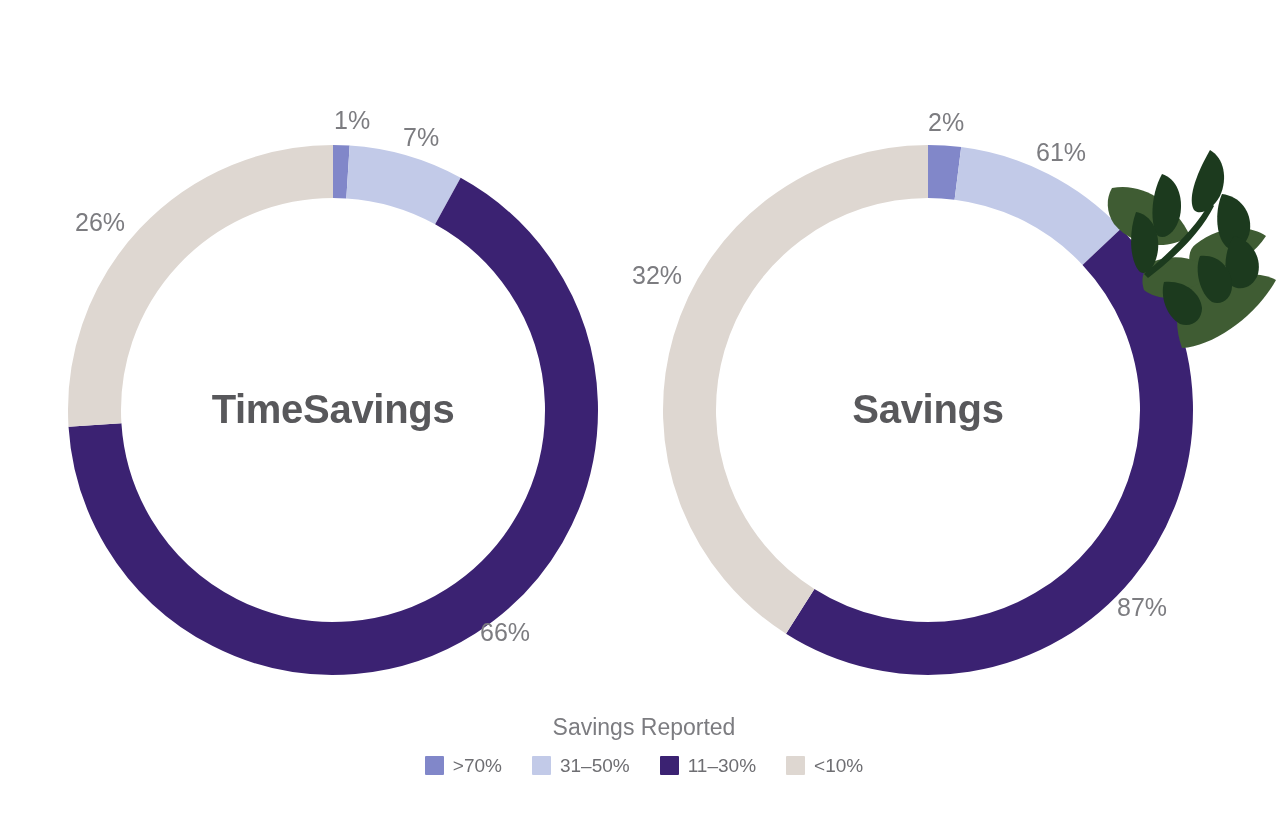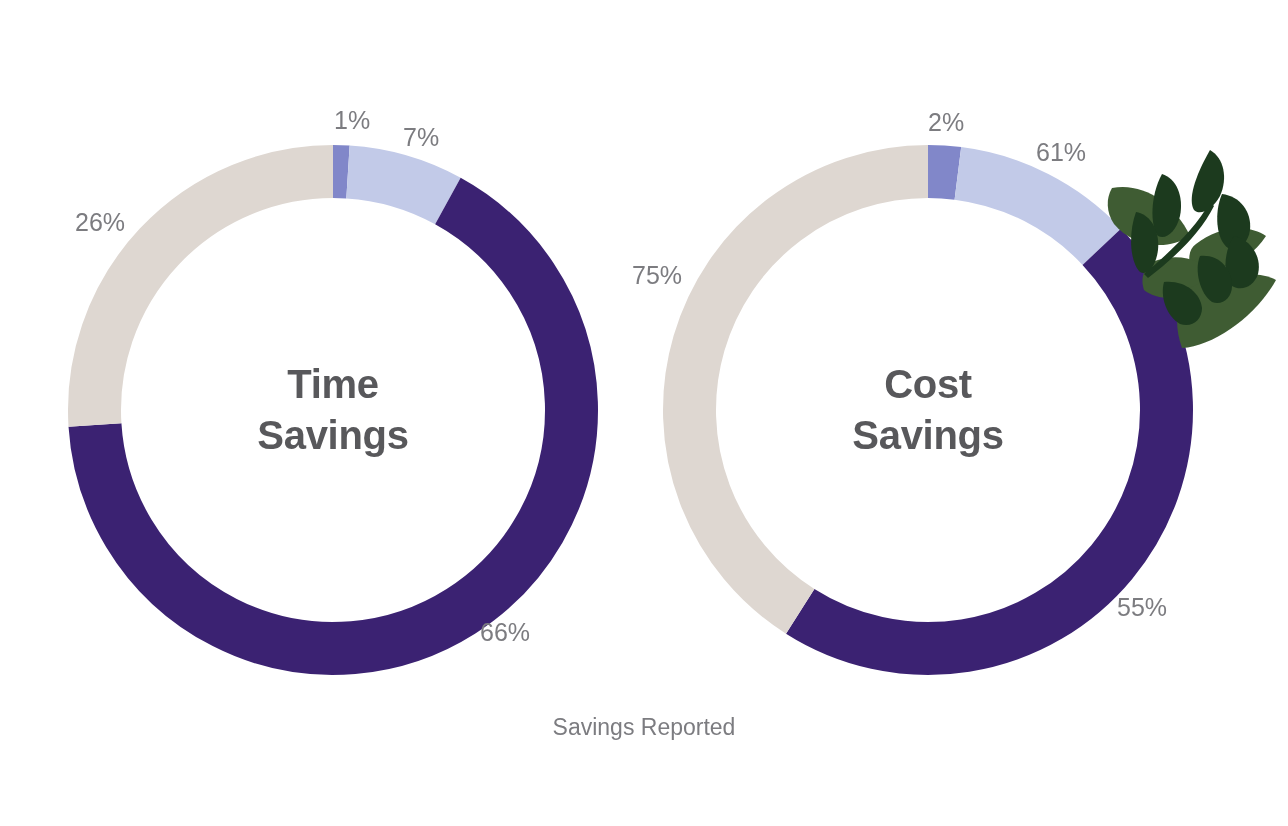--- a/index.html
+++ b/index.html
@@ -39,21 +39,21 @@
     overflow: visible;
   }
 
   .center-label {
     position: absolute;
     left: 0;
     top: 0;
     width: 560px;
     height: 560px;
     display: flex;
-    flex-direction: column;
+    flex-direction: row;
     align-items: center;
     justify-content: center;
     pointer-events: none;
   }
   .center-label span {
     display: block;
     font-size: 40px;
     font-weight: bold;
     color: #58585B;
     line-height: 1.28;
@@ -158,29 +158,28 @@
   <div class="donut-wrap" id="donut-cost">
     <svg class="donut-svg" viewBox="0 0 560 560">
       <g id="ring-cost">
           <path d="M 280 41.5 A 238.5 238.5 0 0 1 309.89197620508656 43.380643736497035" fill="none" stroke="#8187C9" stroke-width="53"></path>
           <path d="M 309.89197620508656 43.380643736497035 A 238.5 238.5 0 0 1 453.85901764000664 116.73551523600776" fill="none" stroke="#C2CAE8" stroke-width="53"></path>
           <path d="M 453.85901764000664 116.73551523600776 A 238.5 238.5 0 0 1 152.20530939750935 481.3722102322306" fill="none" stroke="#3B2272" stroke-width="53"></path>
           <path d="M 152.20530939750935 481.3722102322306 A 238.5 238.5 0 0 1 279.99999999999994 41.5" fill="none" stroke="#DED7D1" stroke-width="53"></path>
         </g>
     </svg>
     <div class="center-label">
-      <span>Cost</span>
       <span>Savings</span>
     </div>
   </div>
 
   <div class="pct" id="pct-cost-0">2%</div>
   <div class="pct" id="pct-cost-1">61%</div>
-  <div class="pct" id="pct-cost-2">55%</div>
-  <div class="pct" id="pct-cost-3">75%</div>
+  <div class="pct" id="pct-cost-2">87%</div>
+  <div class="pct" id="pct-cost-3">32%</div>
 
   <svg id="foliage" viewBox="0 0 200 240">
 
     <path d="M22 48 C52 42 84 62 100 96 C76 112 42 106 24 84 C16 72 16 58 22 48 Z" fill="#3F5C33"></path>
     <path d="M106 104 C128 86 160 84 176 96 C158 124 124 136 100 126 C98 116 100 108 106 104 Z" fill="#3F5C33"></path>
     <path d="M62 122 C86 112 112 118 124 136 C106 160 72 164 54 150 C50 138 54 128 62 122 Z" fill="#3F5C33"></path>
     <path d="M96 150 C128 132 168 130 186 140 C166 176 124 206 92 208 C84 186 86 164 96 150 Z" fill="#3F5C33"></path>
 
     <path d="M54 134 C80 112 106 88 120 62 L124 66 C110 94 84 118 58 138 Z" fill="#1C3A1E"></path>
 
@@ -188,15 +187,33 @@
     <path d="M72 34 C86 38 94 56 90 76 C86 92 76 100 68 96 C60 86 60 56 72 34 Z" fill="#1C3A1E"></path>
     <path d="M46 72 C60 74 70 90 68 110 C66 126 58 136 50 132 C40 122 38 94 46 72 Z" fill="#1C3A1E"></path>
     <path d="M132 54 C150 56 162 72 160 90 C158 104 148 112 138 108 C126 100 124 72 132 54 Z" fill="#1C3A1E"></path>
     <path d="M144 96 C162 100 172 118 168 134 C164 146 152 152 142 146 C132 136 134 110 144 96 Z" fill="#1C3A1E"></path>
     <path d="M110 116 C128 114 142 128 142 146 C142 158 132 166 122 162 C110 154 104 130 110 116 Z" fill="#1C3A1E"></path>
     <path d="M74 142 C94 140 110 152 112 168 C112 180 102 188 90 184 C76 176 70 156 74 142 Z" fill="#1C3A1E"></path>
   </svg>
 
   <div id="legend">
     <div id="legend-title">Savings Reported</div>
+    <div id="legend-items">
+        <div class="legend-item">
+          <span class="legend-swatch" style="background: rgb(129, 135, 201);"></span>
+          <span class="legend-text">&gt;70%</span>
+        </div>
+        <div class="legend-item">
+          <span class="legend-swatch" style="background: rgb(194, 202, 232);"></span>
+          <span class="legend-text">31–50%</span>
+        </div>
+        <div class="legend-item">
+          <span class="legend-swatch" style="background: rgb(59, 34, 114);"></span>
+          <span class="legend-text">11–30%</span>
+        </div>
+        <div class="legend-item">
+          <span class="legend-swatch" style="background: rgb(222, 215, 209);"></span>
+          <span class="legend-text">&lt;10%</span>
+        </div>
+      </div>
   </div>
 
 </div>
 
 </body></html>

